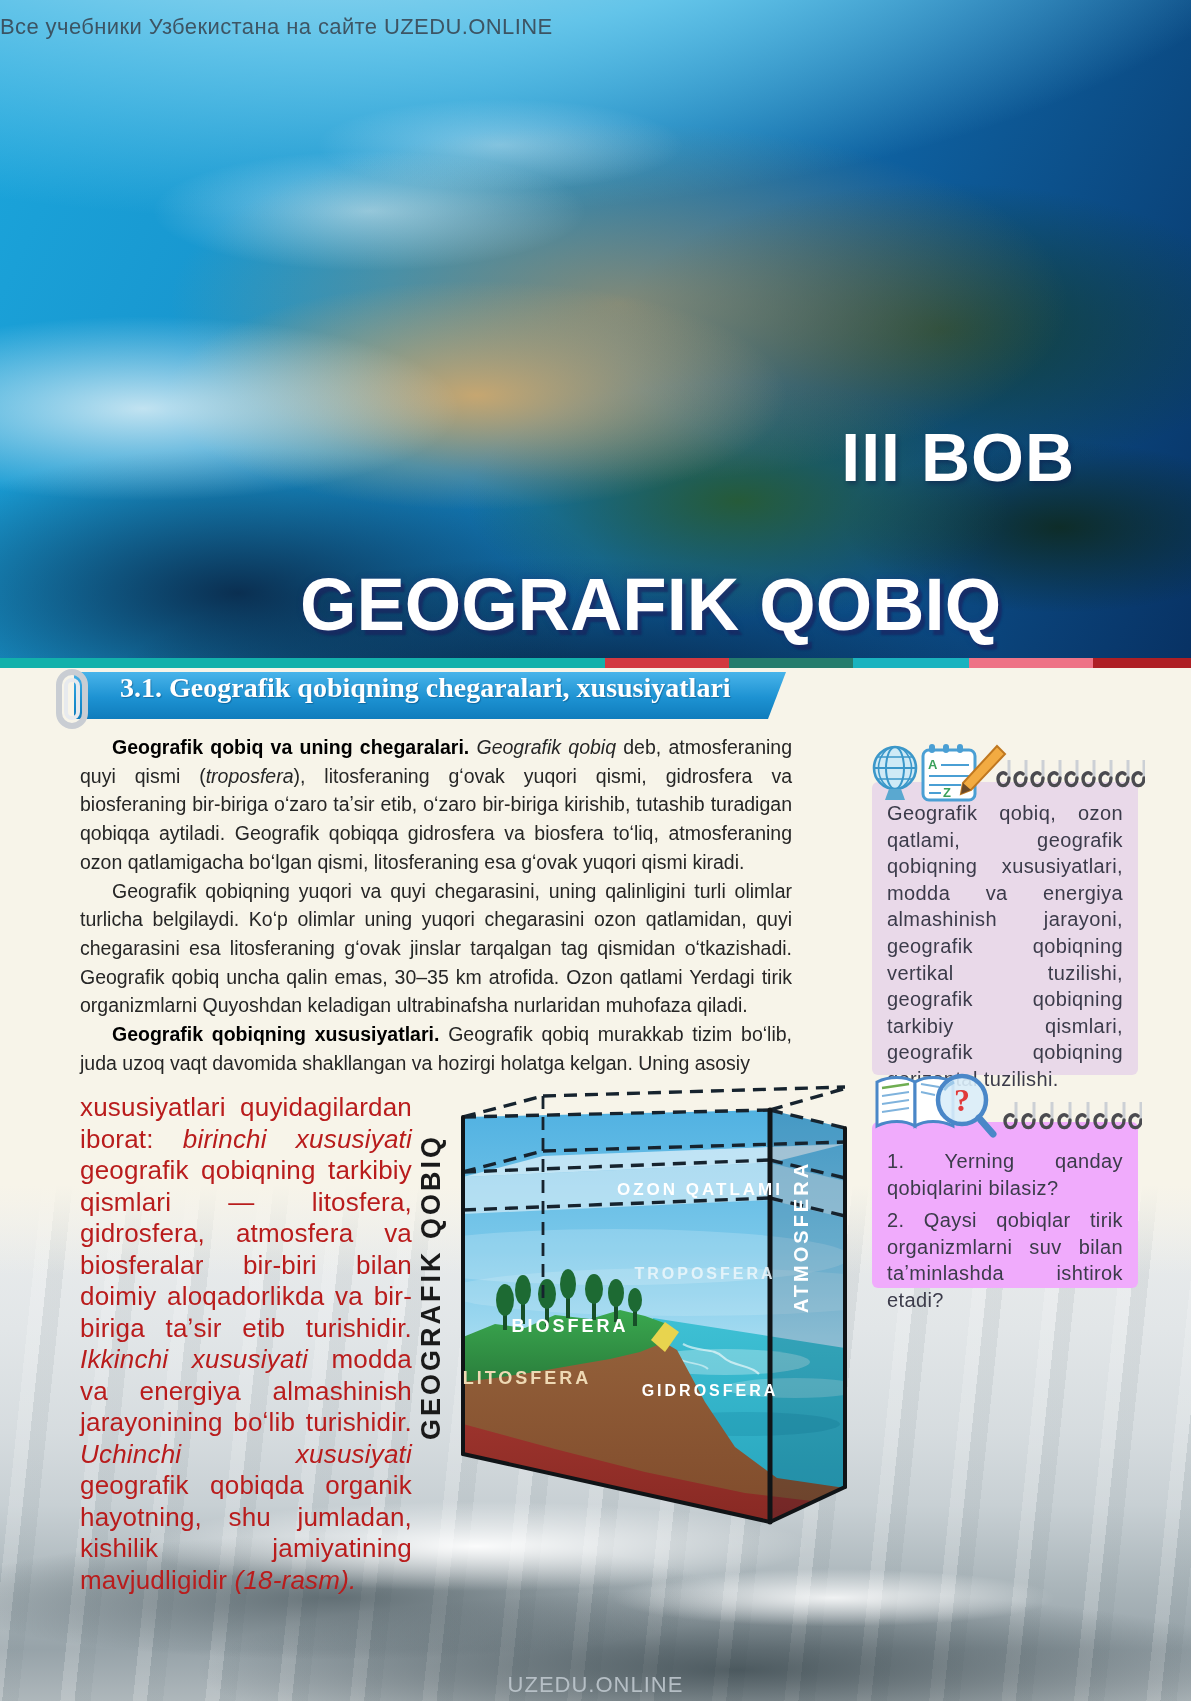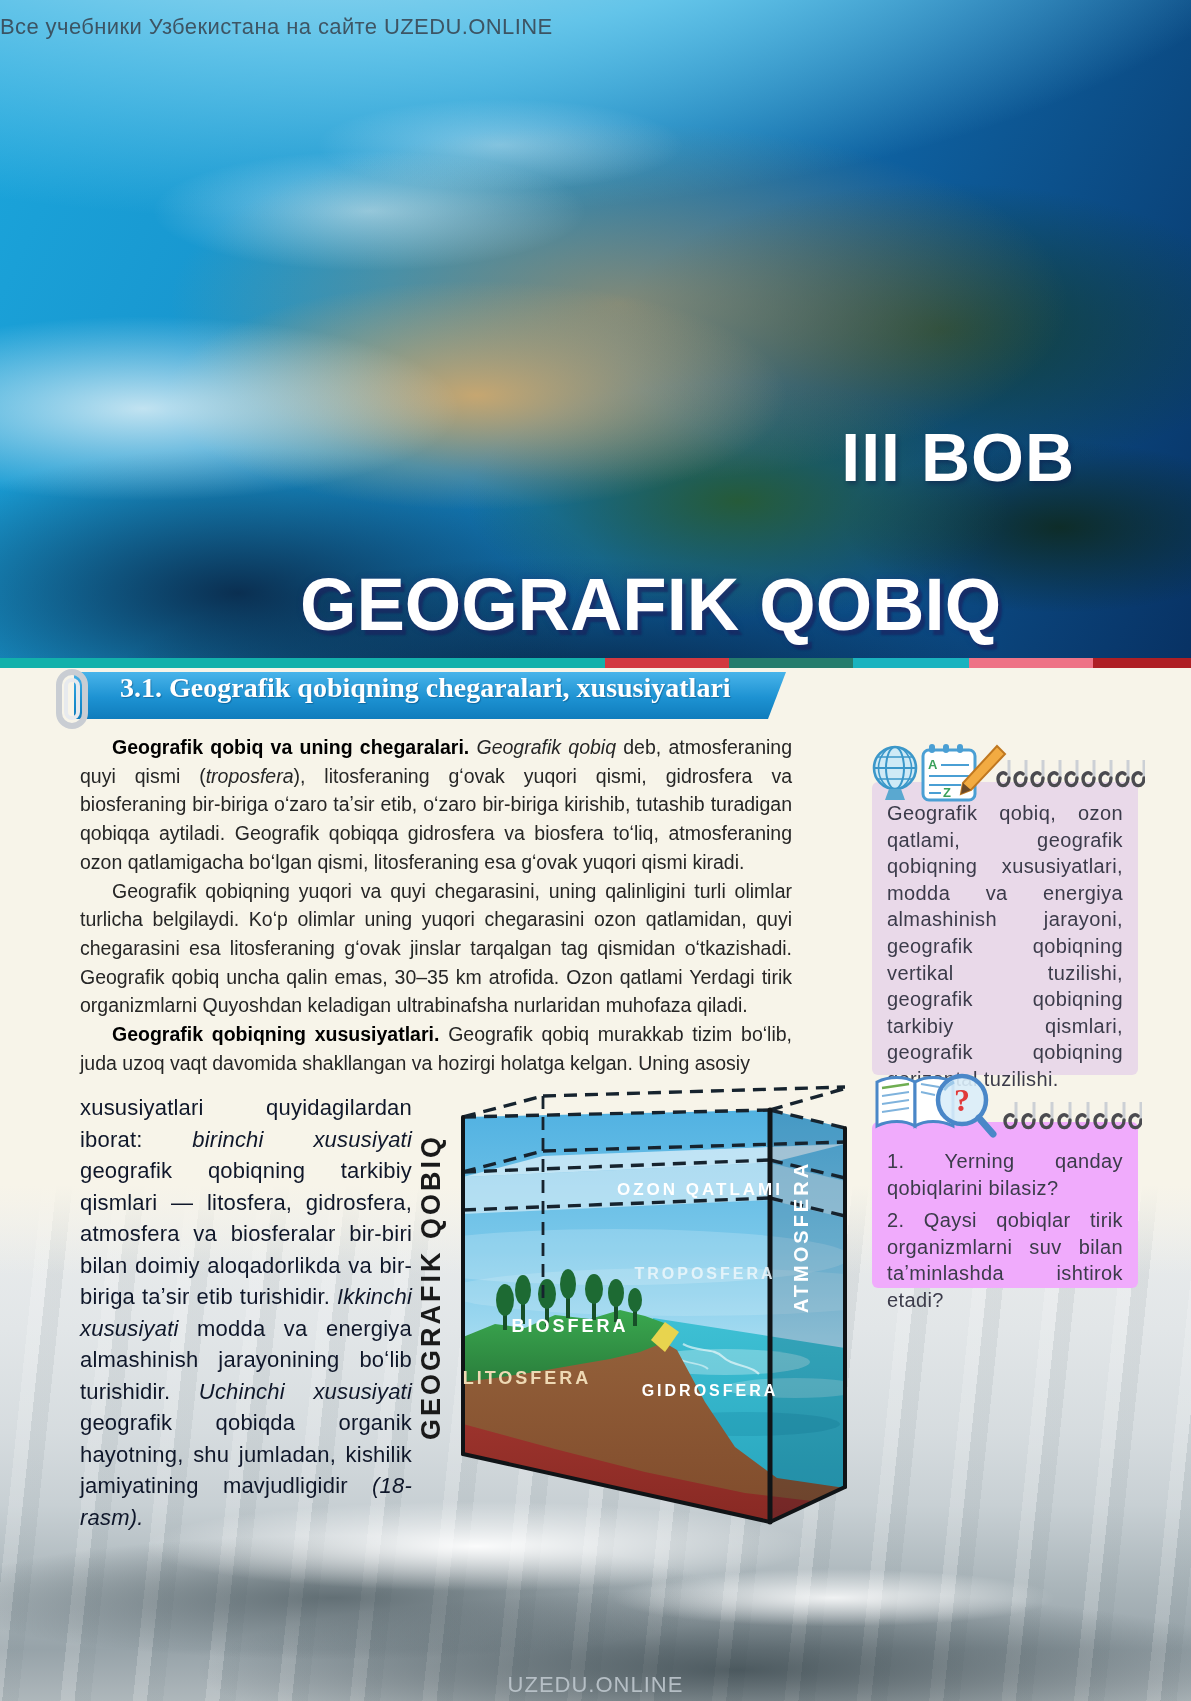--- a/index.html
+++ b/index.html
@@ -48,21 +48,21 @@
   .ribbon-band span{font-family:"Liberation Serif",serif;font-weight:600;font-size:28px;
     color:#fff;padding-left:46px;white-space:nowrap;text-shadow:1px 1px 1px rgba(0,40,80,.35);}
   .clip-svg{position:absolute;left:0;top:0;}
 
   
   .main-col{position:absolute;left:80px;top:733px;width:712px;
     font-size:19.5px;line-height:28.7px;text-align:justify;color:#262626;}
   .main-col p{margin:0;text-indent:32px;}
   .lead{color:#000000;font-weight:700;}
   .narrow-col{position:absolute;left:80px;top:1092px;width:332px;
-    font-size:22px;line-height:31.5px;text-align:justify;color:#0f172a;letter-spacing:.2px;}
+    font-size:26px;line-height:31.5px;text-align:justify;color:#b91c1c;letter-spacing:.2px;}
   .narrow-col p{margin:0;}
 
   
   .figure{position:absolute;left:415px;top:1032px;width:445px;height:540px;}
   .fig-label{font-weight:700;letter-spacing:3px;}
   .fig-caption{position:absolute;left:413px;top:1556px;width:445px;text-align:center;
     font-size:20px;color:#2d2d2d;}
   .fig-caption .cap-i{font-style:italic;font-weight:400;}
   .fig-caption .cap-b{font-weight:700;}
 

